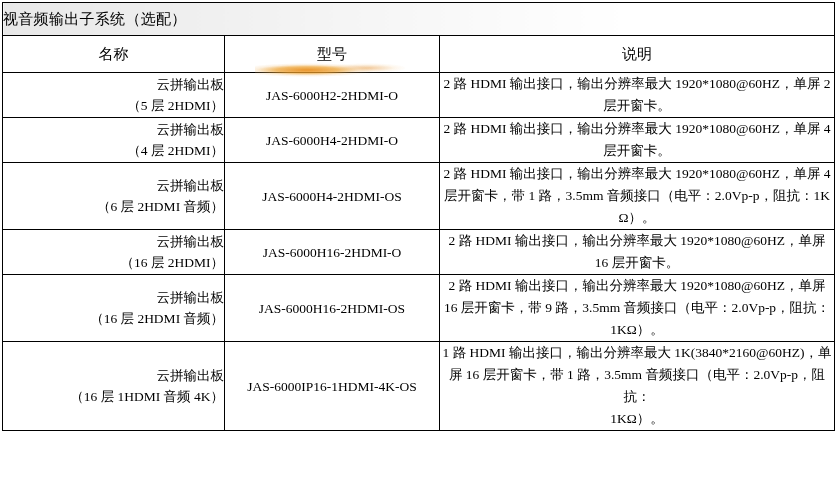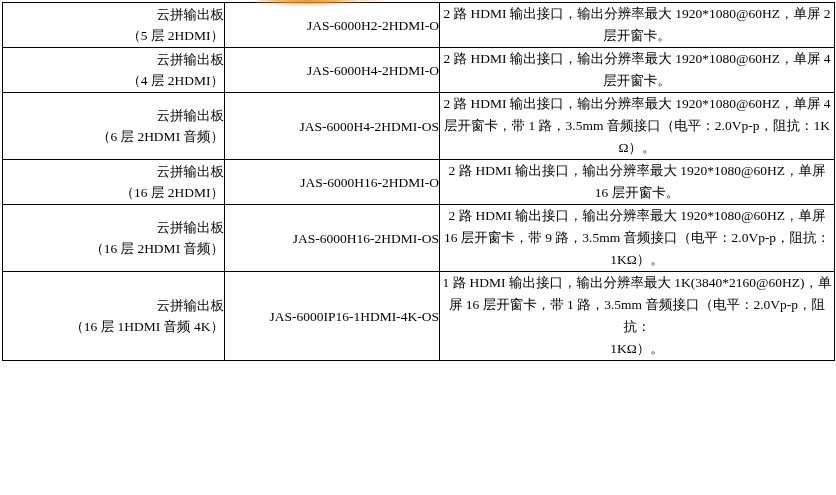--- a/index.html
+++ b/index.html
@@ -57,21 +57,21 @@
   }
 
   
   .name-cell {
     text-align: right;
     font-size: 13.5px;
     line-height: 21px;
     padding: 7px 6px;
   }
   .model-cell {
-    text-align: right;
+    text-align: center;
     font-size: 13.5px;
     line-height: 21px;
     padding: 7px 10px;
     position: relative;
   }
   .desc-cell {
     text-align: center;
     font-size: 13.5px;
     line-height: 22px;
     padding: 7px 9px 7px 9px;
@@ -98,20 +98,28 @@
 <body>
 
 <div class="page">
   <table class="spec">
     <colgroup>
       <col class="c1">
       <col class="c2">
       <col class="c3">
     </colgroup>
     <tbody>
+      <tr>
+        <td class="title-cell" colspan="3">视音频输出子系统（选配）</td>
+      </tr>
+      <tr>
+        <th class="hdr">名称</th>
+        <th class="hdr">型号</th>
+        <th class="hdr">说明</th>
+      </tr>
 
       <tr>
         <td class="name-cell">
           <span class="ln">云拼输出板</span>
           <span class="ln">（5 层 2HDMI）</span>
         </td>
         <td class="model-cell">
           <span>JAS-6000H2-2HDMI-O</span>
           <span class="smudge"></span>
         </td>

